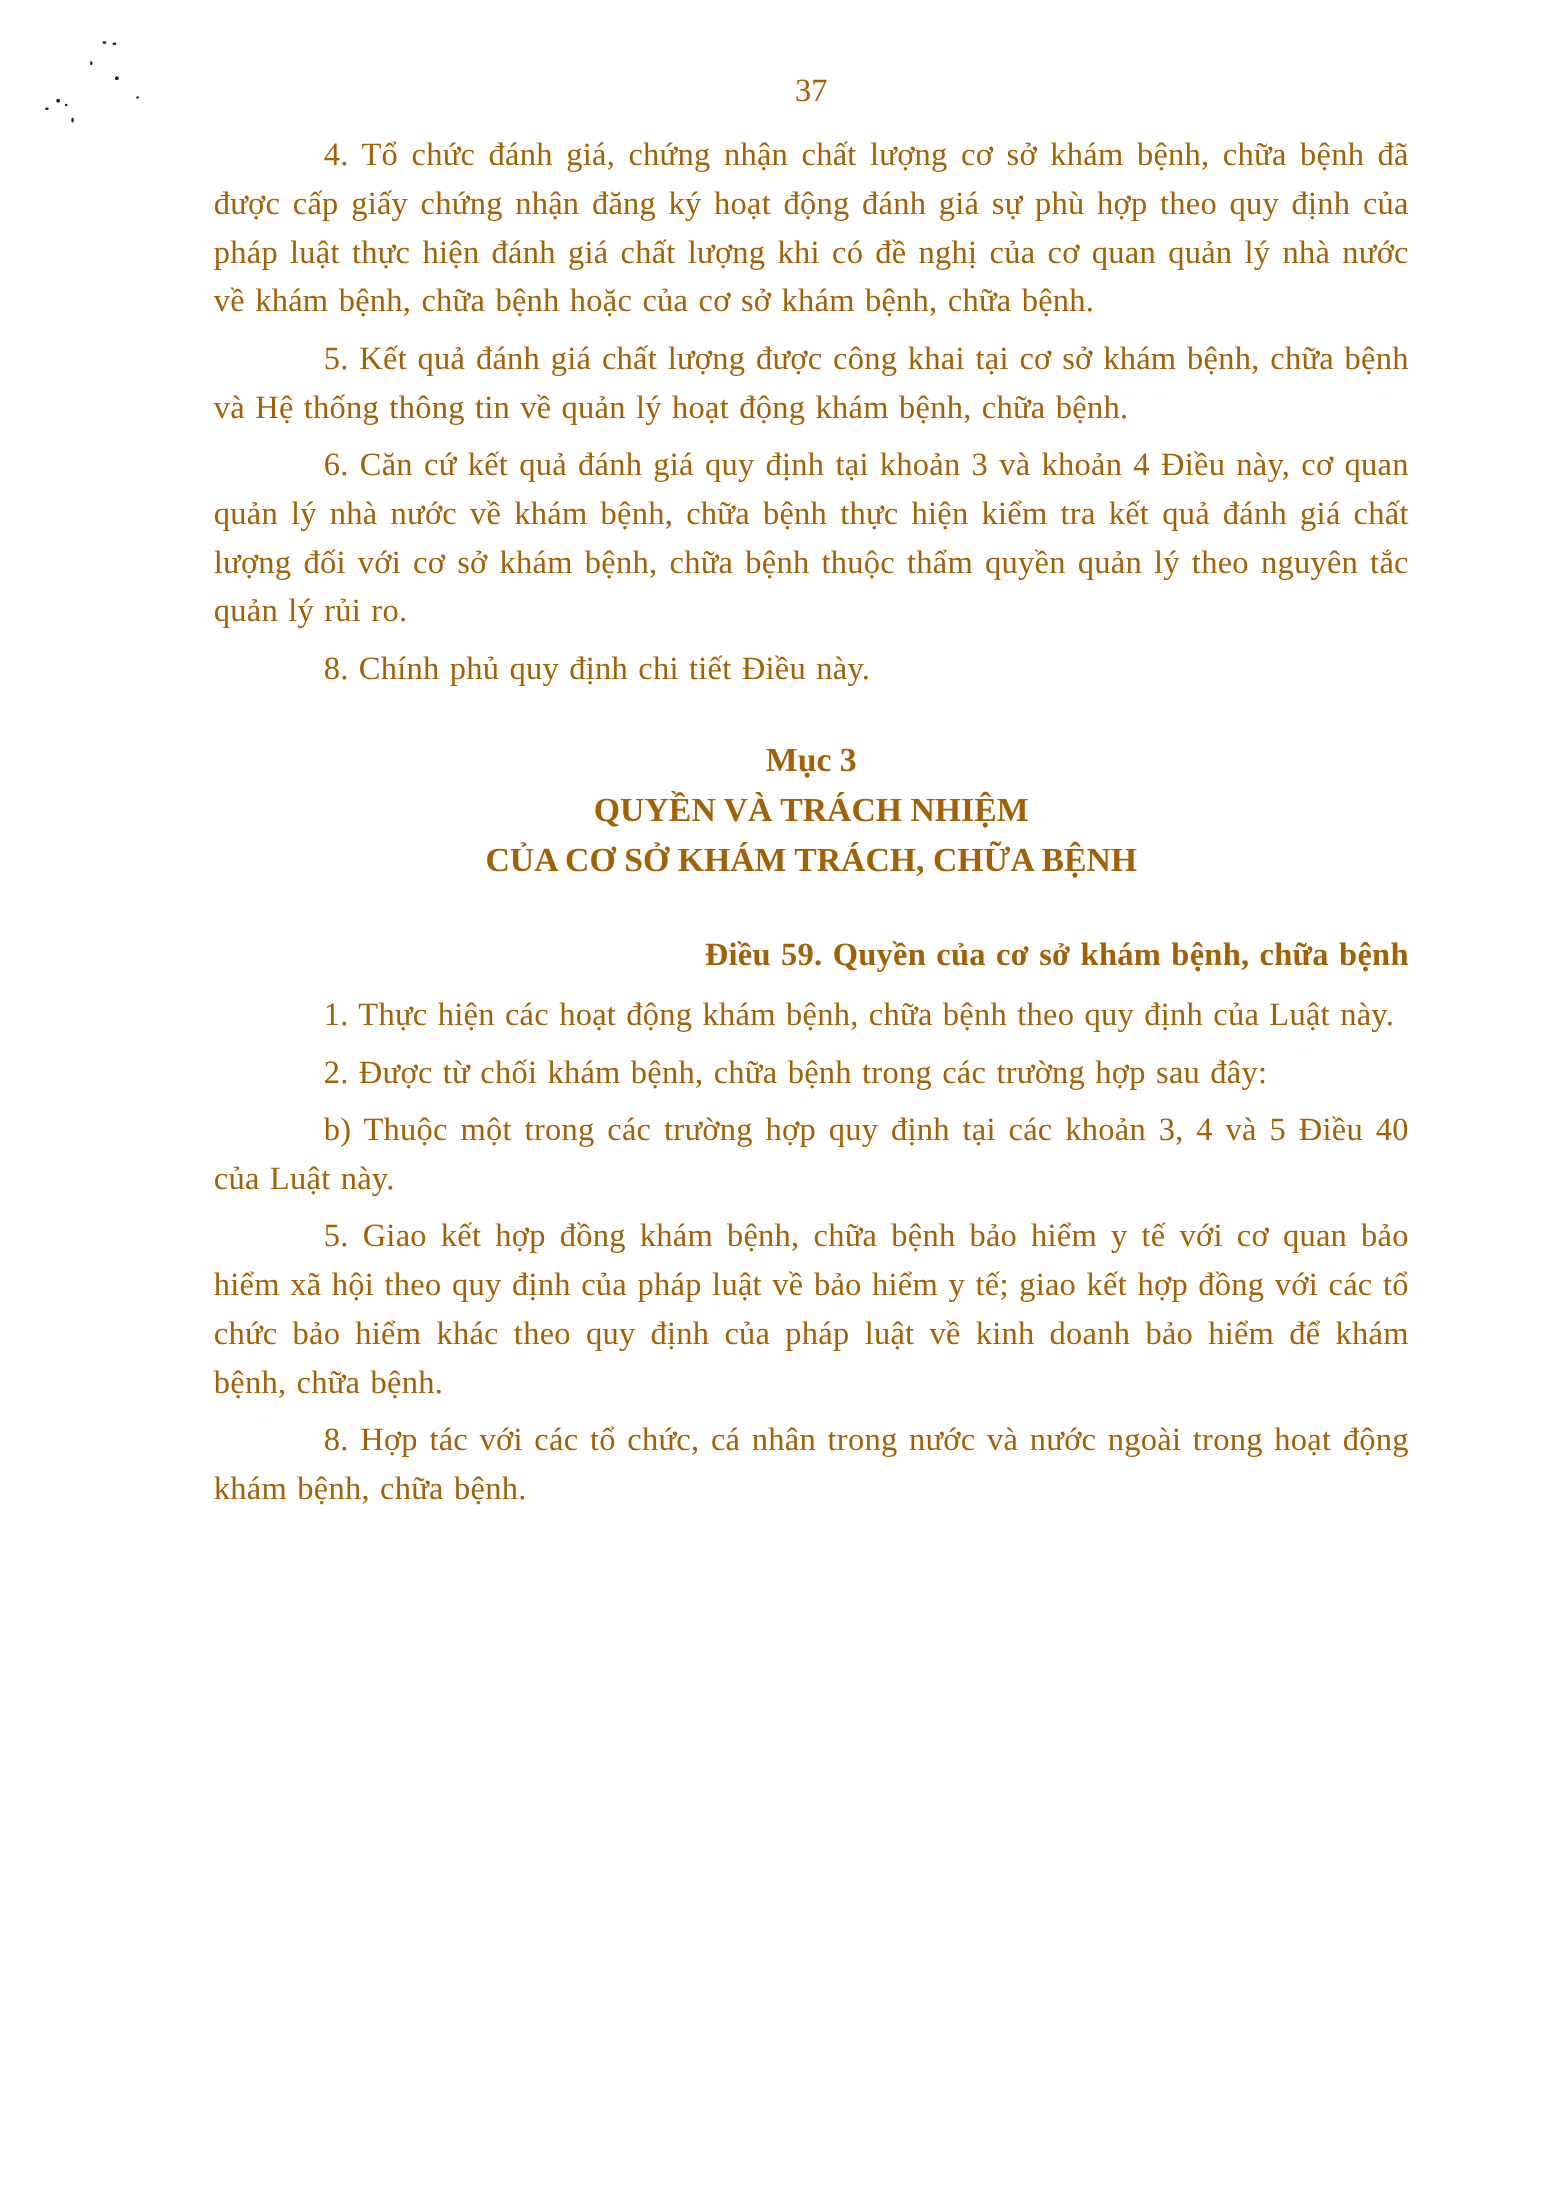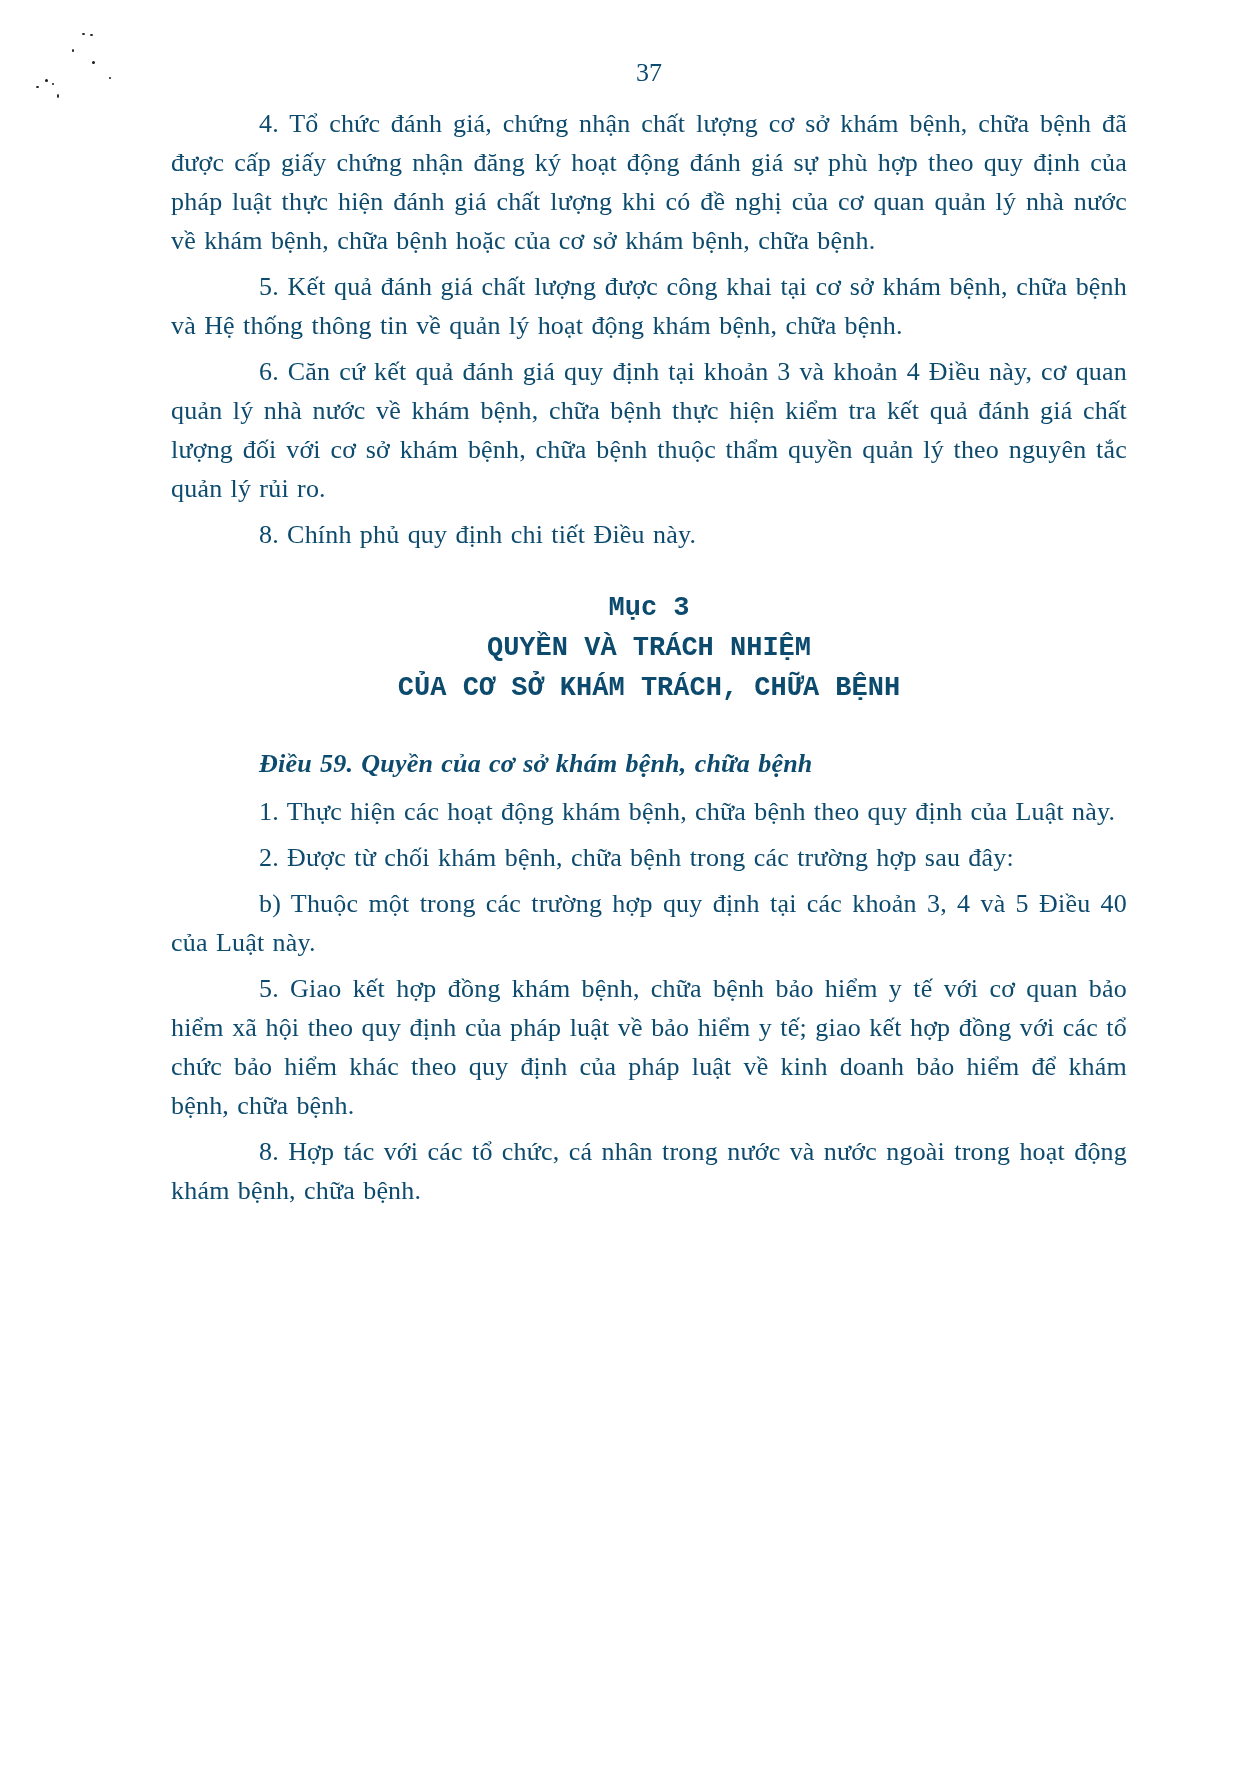--- a/index.html
+++ b/index.html
@@ -6,21 +6,21 @@
     margin: 0;
     padding: 0;
     background: #ffffff;
   }
   .page {
     position: relative;
     width: 1237px;
     height: 1765px;
     margin: 0 auto;
     background: #ffffff;
-    color: #0c4a6e;
+    color: #a16207;
     font-family: "Liberation Serif", "DejaVu Serif", serif;
     box-sizing: border-box;
     padding: 58px 118px 0 163px;
     overflow: hidden;
   }
   .page-number {
     display: block;
     text-align: center;
     font-size: 26px;
     line-height: 30px;
@@ -30,34 +30,32 @@
     font-size: 26px;
     line-height: 39px;
     margin: 0 0 7px 0;
     text-align: justify;
     text-indent: 88px;
     letter-spacing: 0.2px;
     word-spacing: 1.5px;
   }
   .doc-body p.article-heading {
     font-weight: bold;
-    text-align: left;
+    text-align: right;
     margin: 36px 0 9px 0;
-    font-style: italic;
   }
   .doc-body .section-heading {
     text-align: center;
     font-weight: bold;
     font-size: 27px;
     line-height: 40px;
     margin: 34px 0 0 0;
   }
   .doc-body .section-heading .heading-line {
     text-indent: 0;
-    font-family: Liberation Mono, monospace;
   }
   
   .speckle {
     position: absolute;
     background: #1a1a1a;
     border-radius: 50%;
   }
   .s1 { left: 74px;  top: 33px; width: 3px; height: 2px; }
   .s2 { left: 82px;  top: 34px; width: 3px; height: 2px; }
   .s3 { left: 64px;  top: 49px; width: 2px; height: 3px; }

